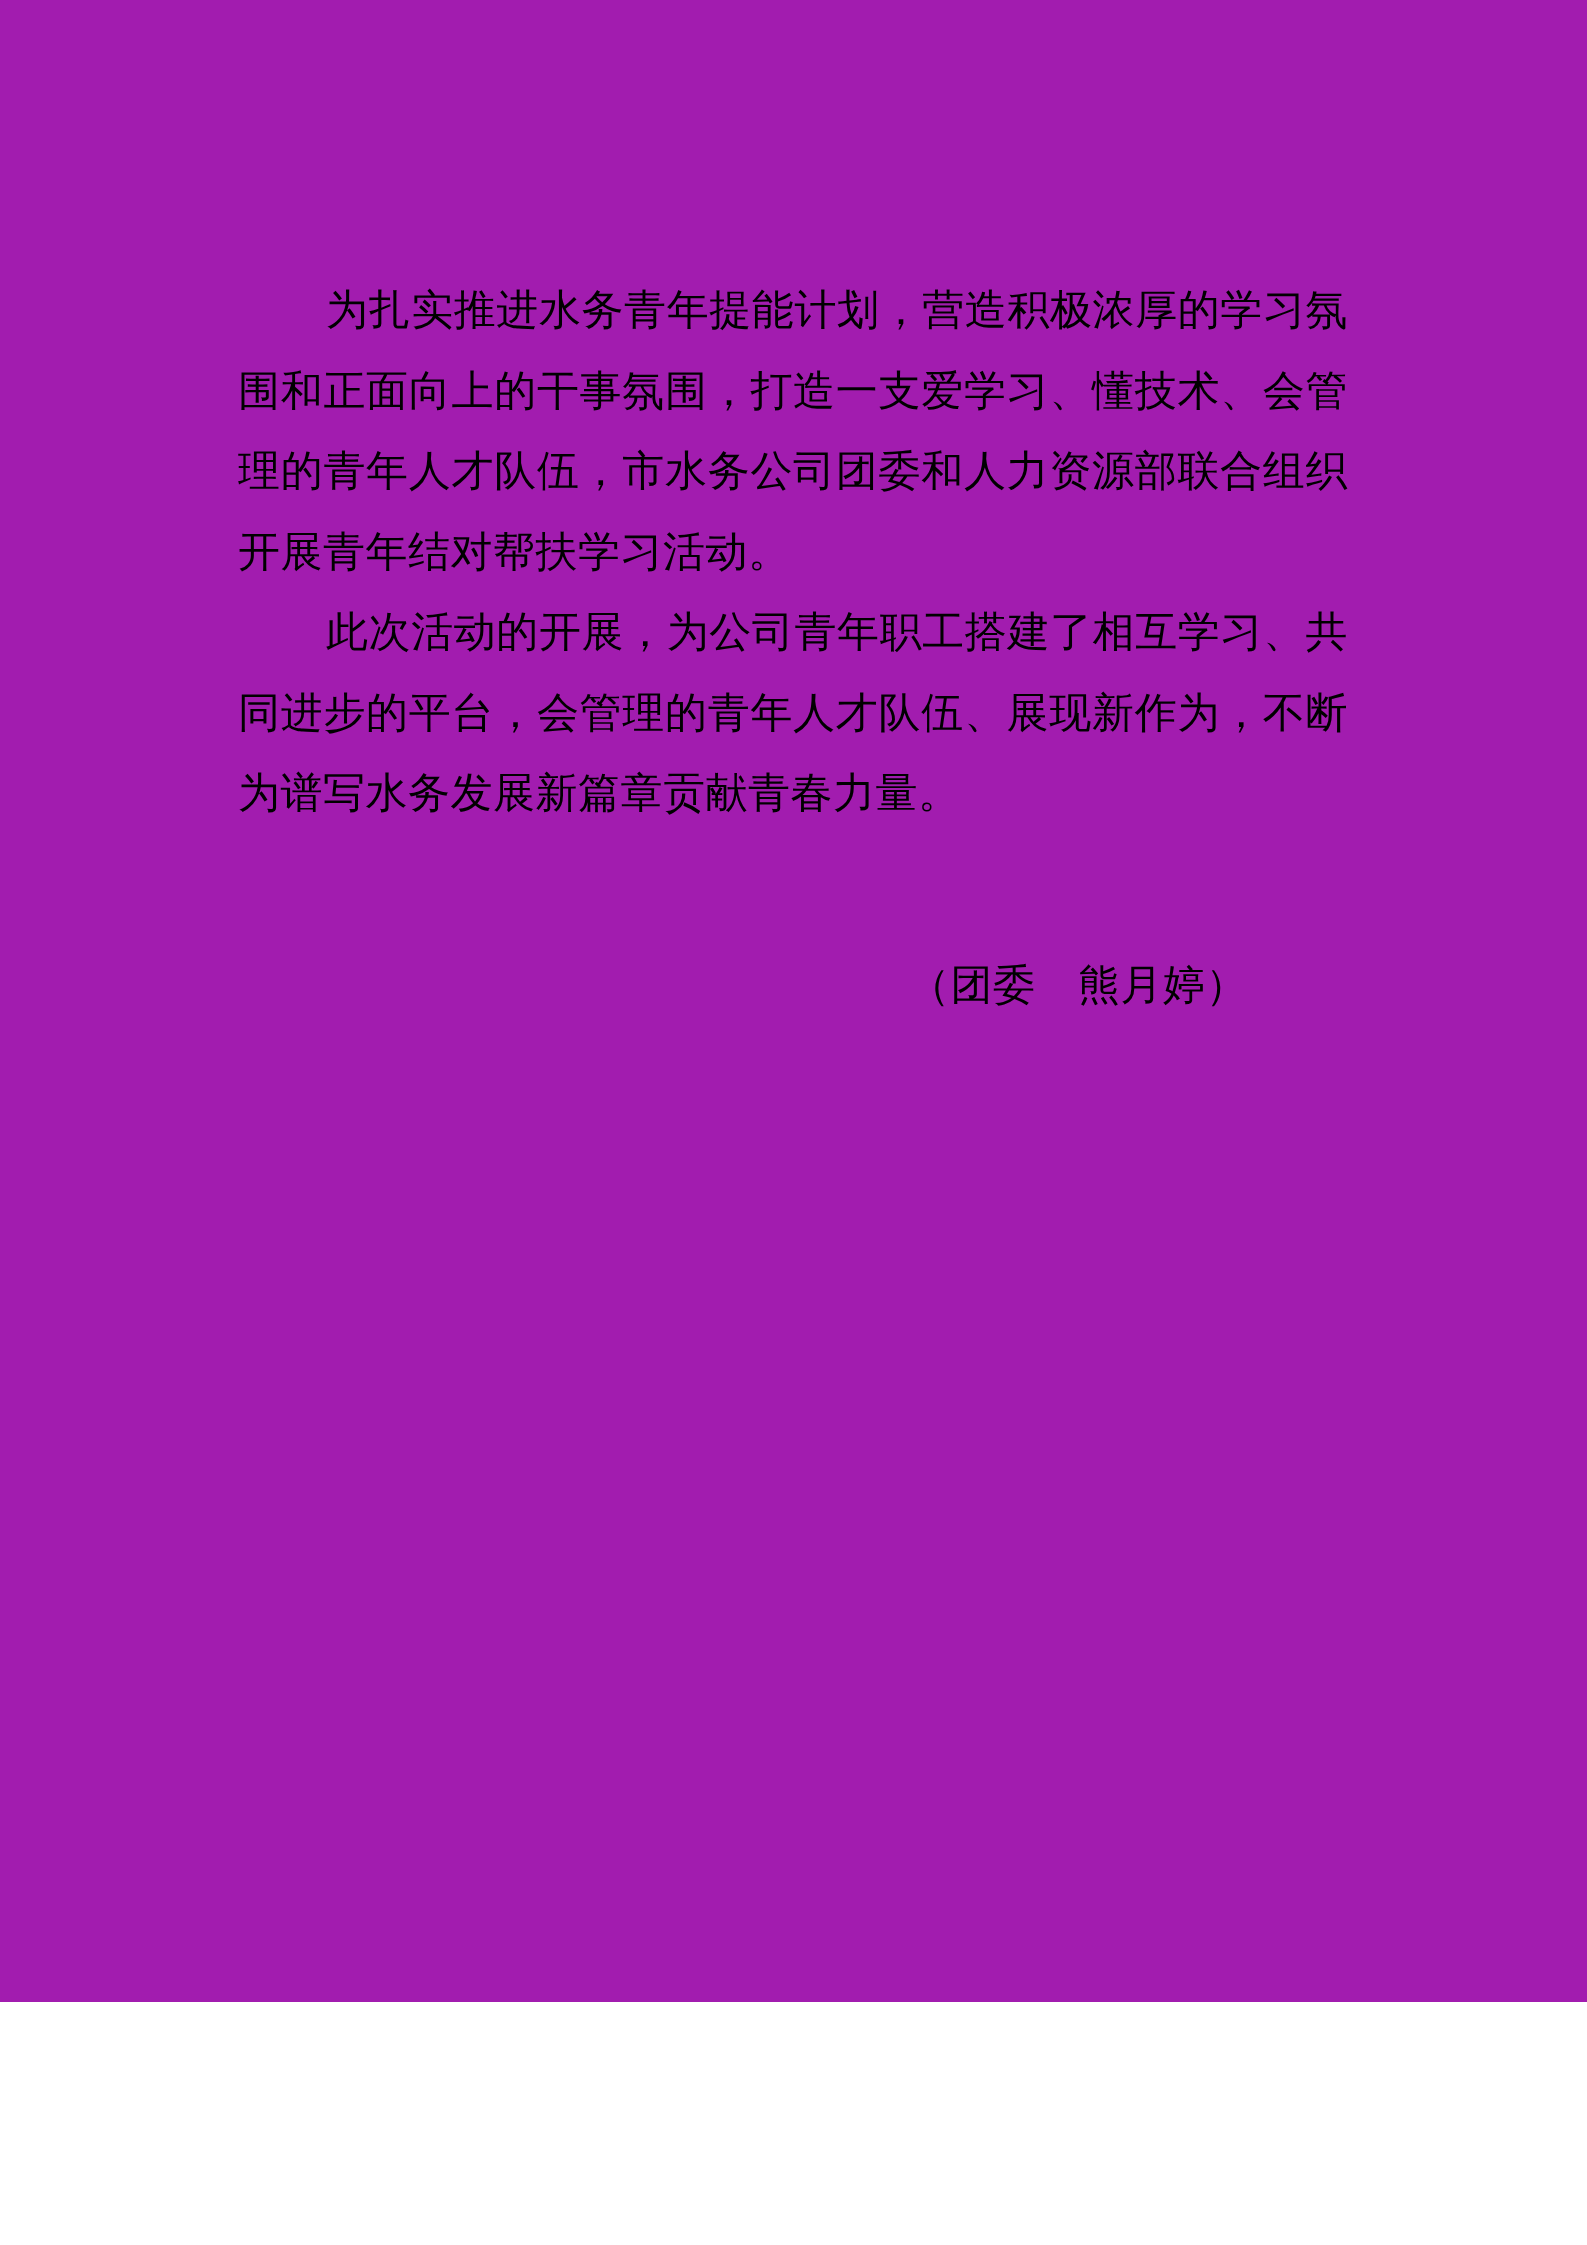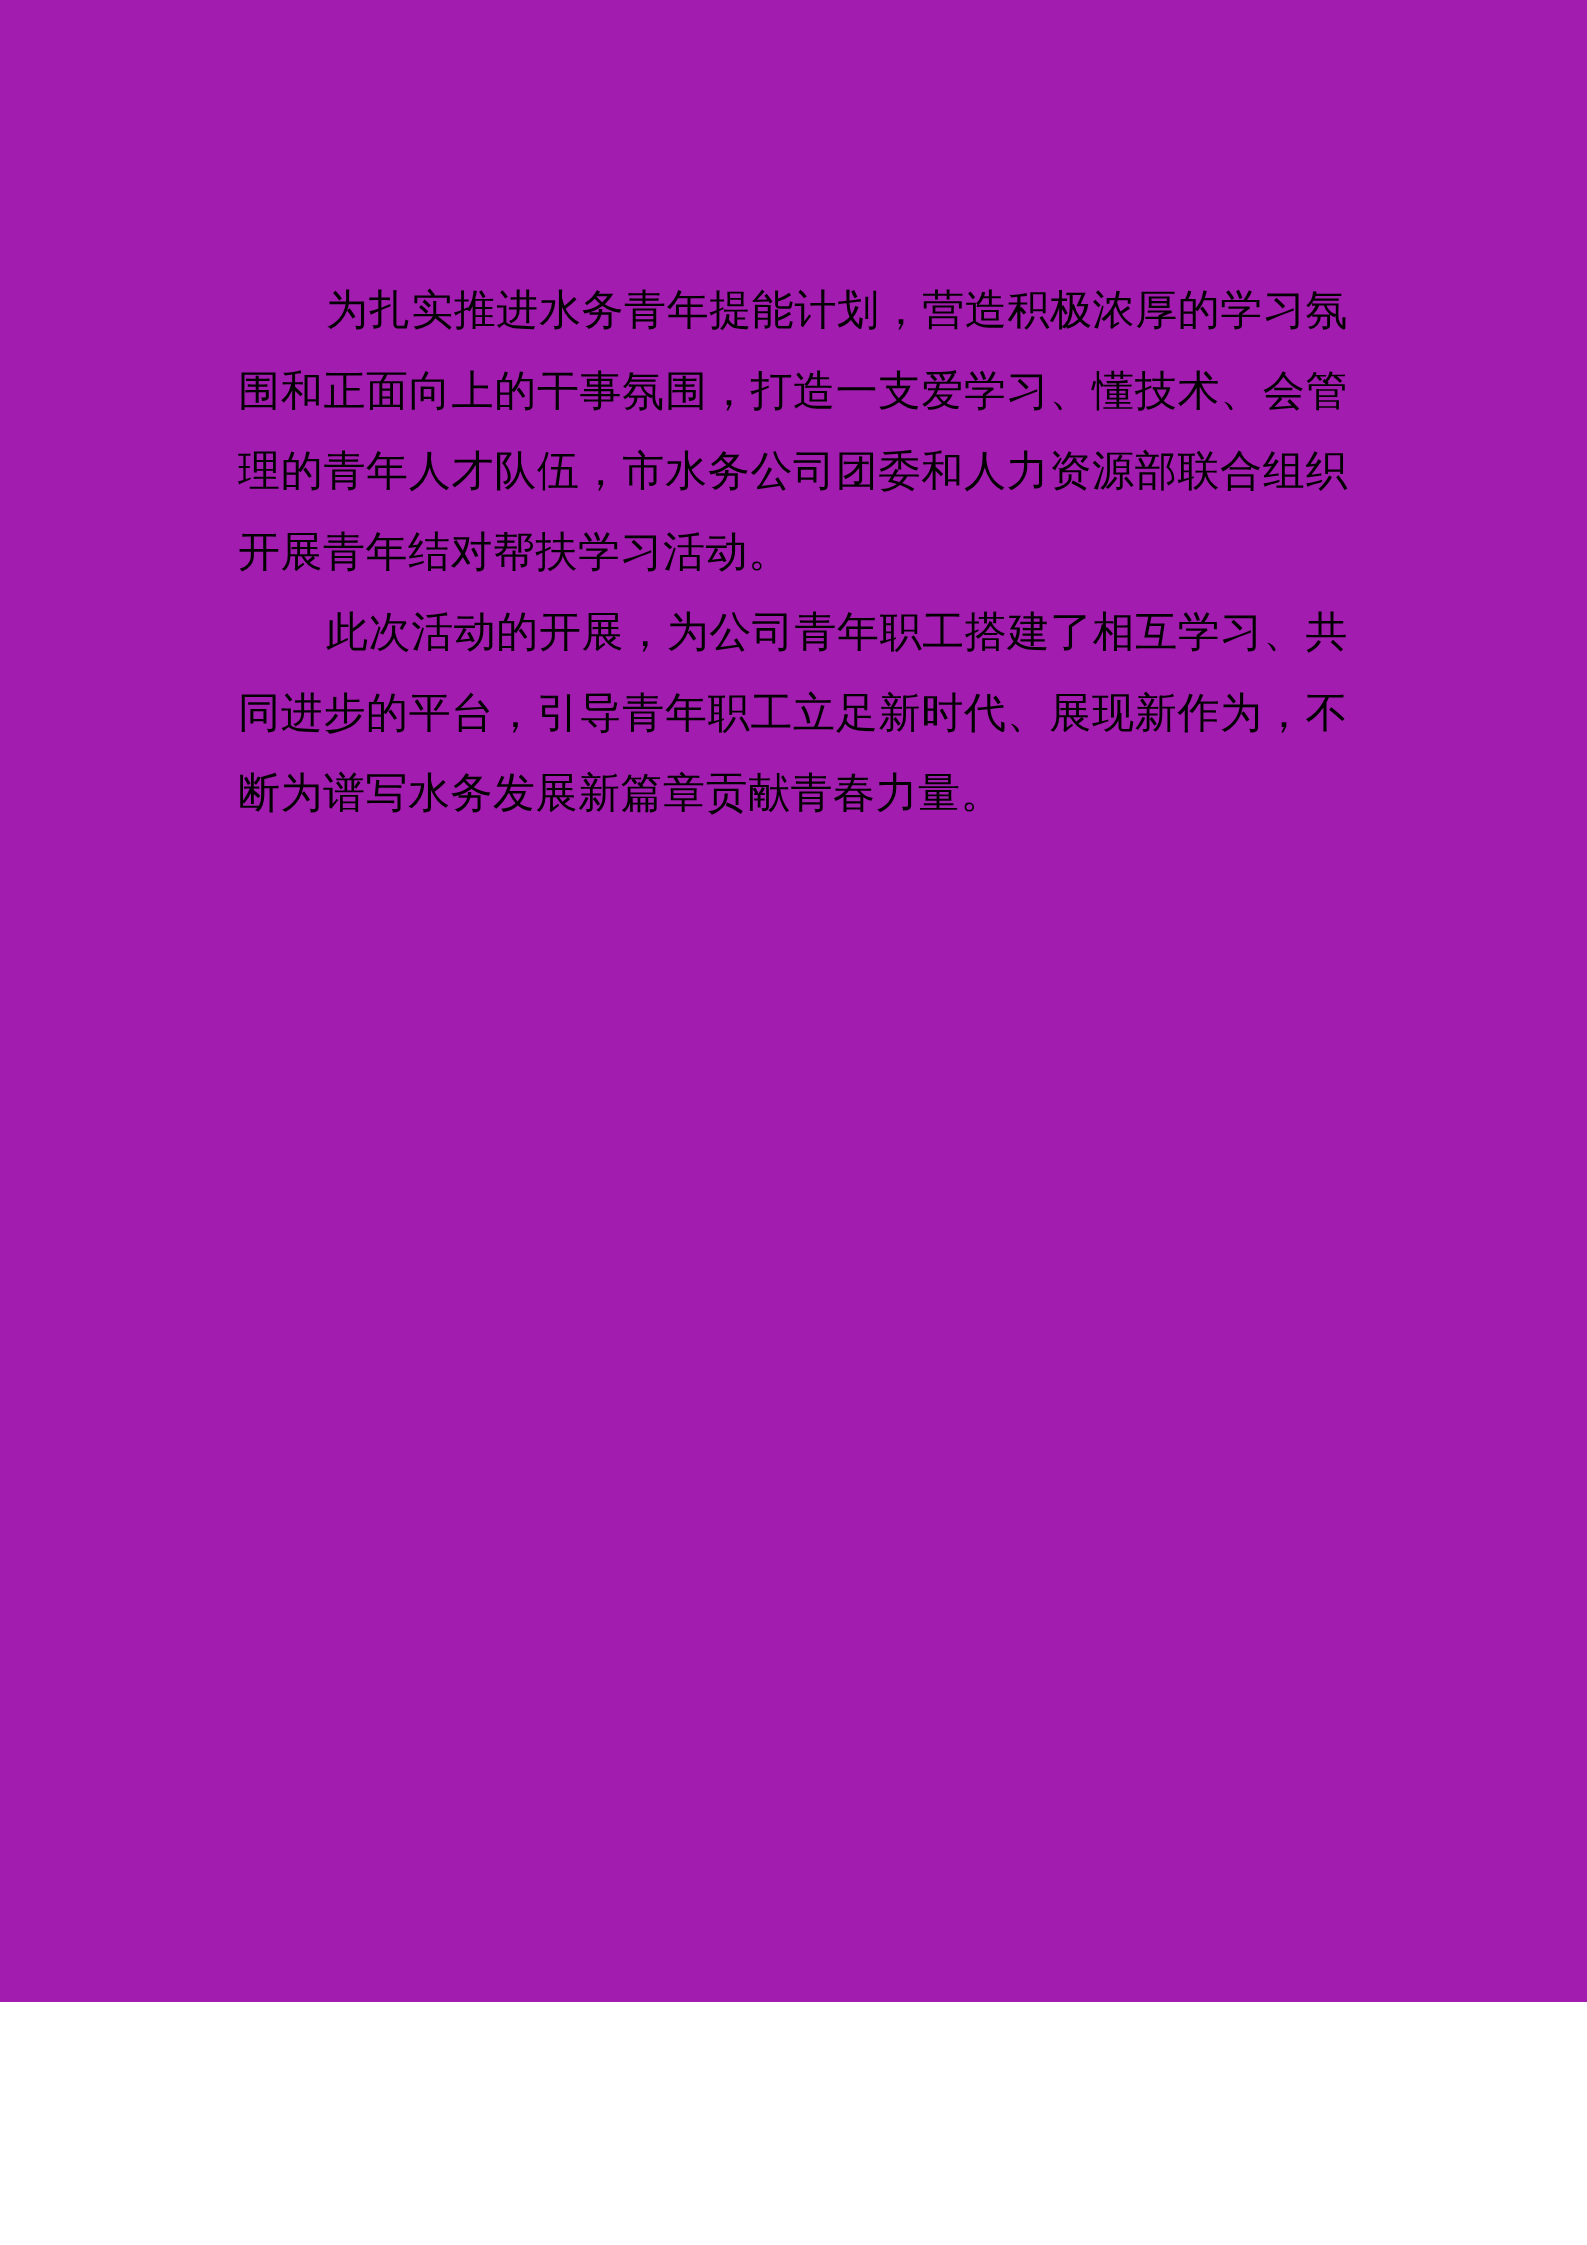--- a/index.html
+++ b/index.html
@@ -39,15 +39,16 @@
     text-align: right;
     white-space: nowrap;
   }
 </style>
 </head>
 <body>
 
 <div class="page">
   <div class="content">
     <p class="para">为扎实推进水务青年提能计划，营造积极浓厚的学习氛围和正面向上的干事氛围，打造一支爱学习、懂技术、会管理的青年人才队伍，市水务公司团委和人力资源部联合组织开展青年结对帮扶学习活动。</p>
-    <p class="para">此次活动的开展，为公司青年职工搭建了相互学习、共同进步的平台，引导青年职工立足新时代、展现新作为，不断为谱写水务发展新篇章贡献青春力量。</p>
+    <p class="para">此次活动的开展，为公司青年职工搭建了相互学习、共同进步的平台，会管理的青年人才队伍、展现新作为，不断为谱写水务发展新篇章贡献青春力量。</p>
+    <p class="signature">（团委　熊月婷）</p>
   </div>
 </div>
 
 </body></html>

